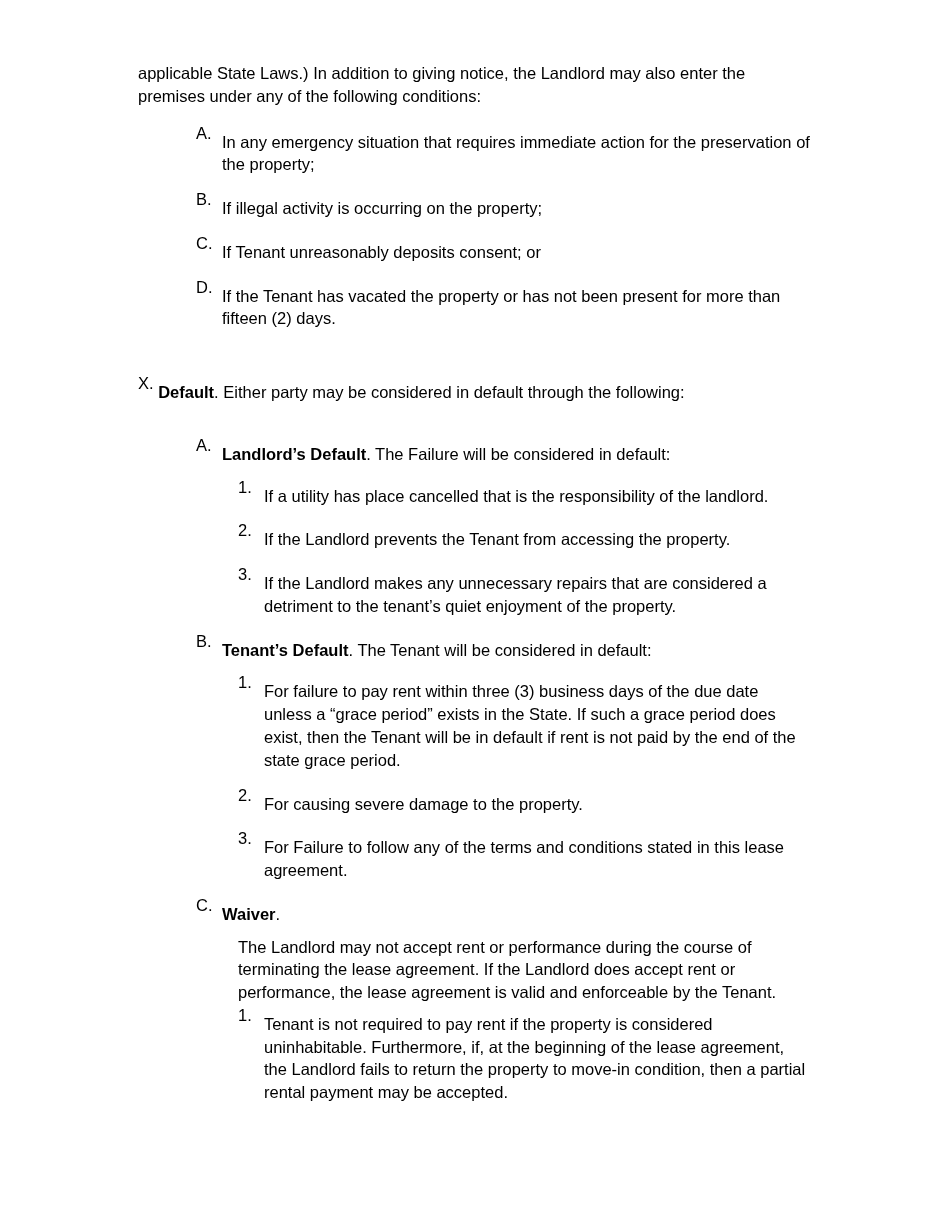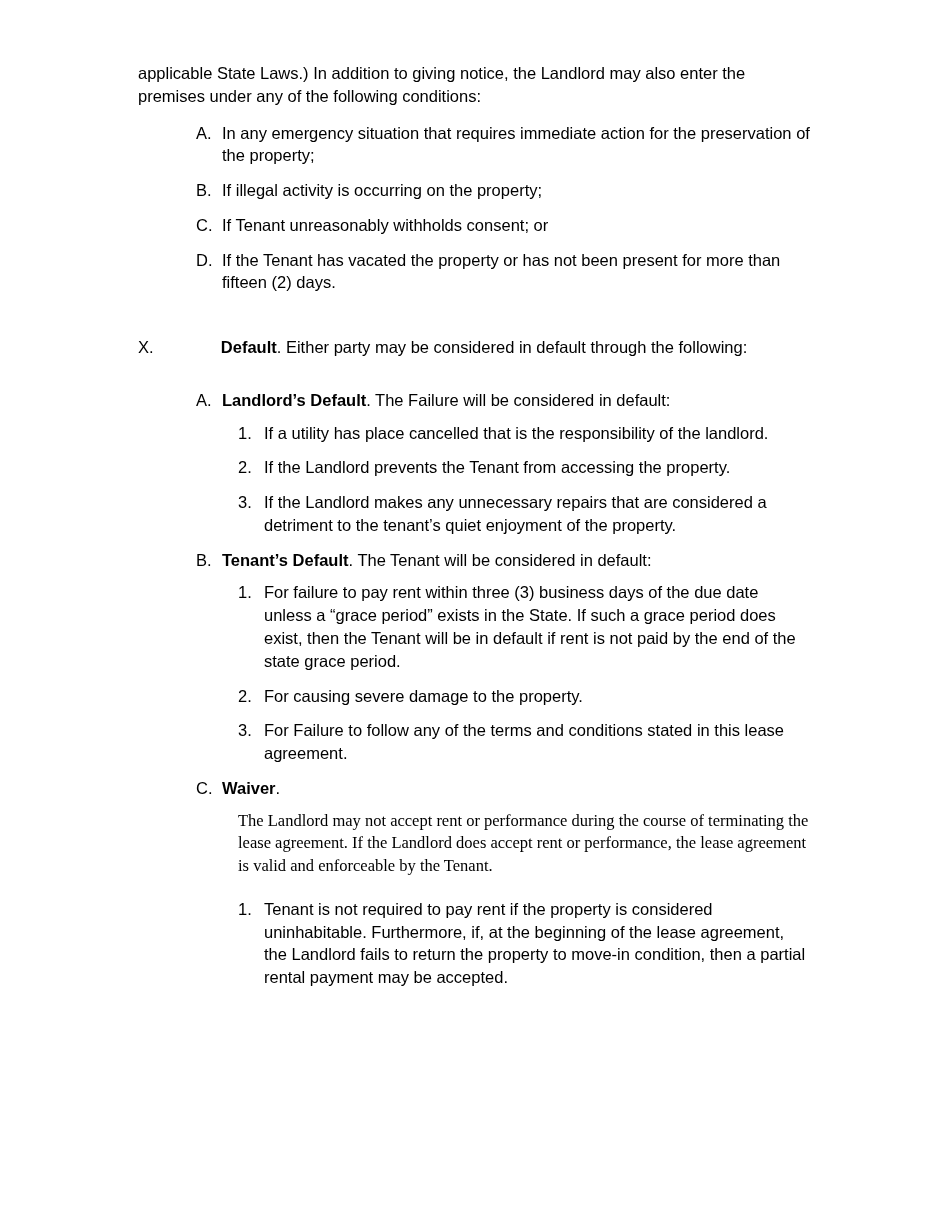--- a/index.html
+++ b/index.html
@@ -47,20 +47,21 @@
   .row.tight {
     margin-bottom: 10px;
   }
   .marker {
     flex: 0 0 auto;
     text-align: left;
     white-space: pre;
   }
   .txt {
     flex: 1 1 auto;
+    margin-top: 9px;
   }
   
   .lvl1 {
     margin-left: 58px;
   }
   .lvl1 > .marker {
     width: 26px;
   }
   
   .lvl2 {
@@ -73,49 +74,47 @@
   .section-row {
     display: flex;
     align-items: flex-start;
   }
   .section-row > .marker {
     flex: 0 0 auto;
     white-space: pre;
   }
   .section-row .txt {
     flex: 1 1 auto;
-    text-align: center;
   }
   b, .b {
     font-weight: bold;
   }
   .block-text {
     margin-left: 100px;
-    margin-bottom: 20px;
-    font-family: Liberation Serif, serif;
+    margin-bottom: 0;
   }
 </style>
 </head>
 <body>
 
 <div class="page">
 
   <p class="para lead">applicable State Laws.) In addition to giving notice, the Landlord may also enter the premises under any of the following conditions:</p>
 
   <div class="row lvl1">
     <span class="marker">A.</span>
     <span class="txt">In any emergency situation that requires immediate action for the preservation of the property;</span>
   </div>
   <div class="row lvl1">
     <span class="marker">B.</span>
     <span class="txt">If illegal activity is occurring on the property;</span>
   </div>
   <div class="row lvl1">
     <span class="marker">C.</span>
-    <span class="txt">If Tenant unreasonably withholds consent; or</span>
+    <span class="txt">If Tenant unreasonably deposits consent; or</span>
   </div>
   <div class="row lvl1">
     <span class="marker">D.</span>
     <span class="txt">If the Tenant has vacated the property or has not been present for more than fifteen (2) days.</span>
   </div>
 
   <div class="spacer-lg"></div>
 
   <div class="section-row">
     <span class="marker">X.</span>

